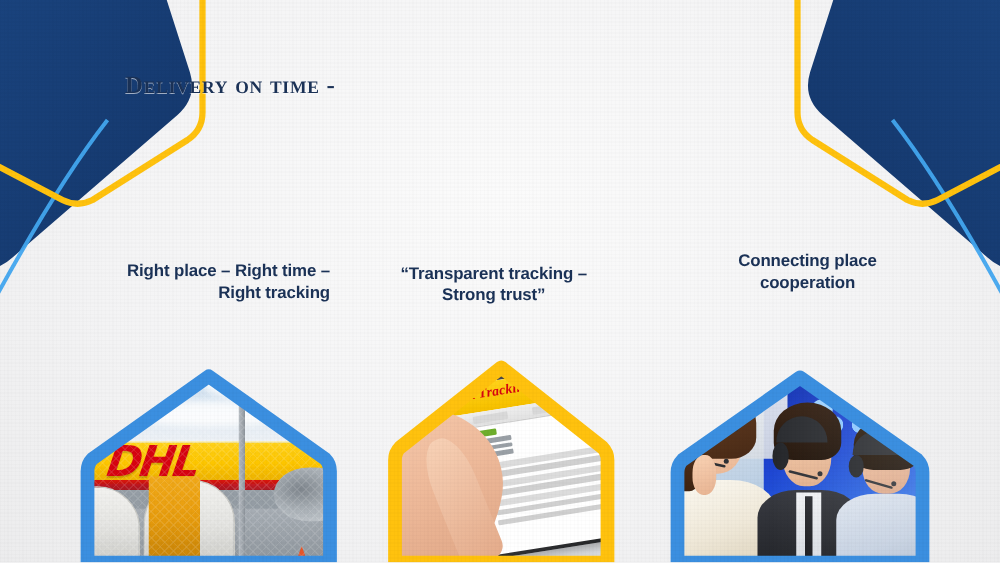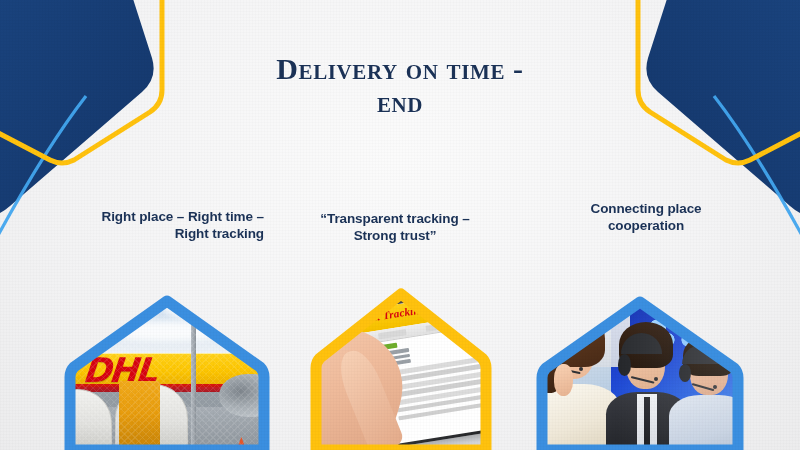--- a/index.html
+++ b/index.html
@@ -43,24 +43,24 @@
   #logo .beverage{
     font-family:"DejaVu Sans", sans-serif;
     font-size:5.5px;font-weight:bold;letter-spacing:1.6px;
     color:#555a60;margin-top:1px;
   }
   #logo .swoosh{position:absolute;left:50%;transform:translateX(-50%);top:18px;}
 
   
   #title{
     position:absolute;top:52px;left:100px;width:600px;
-    text-align:center;
+    text-align:left;
     font-family:"Liberation Serif", "DejaVu Serif", serif;
     font-weight:bold;
-    font-size:30px;line-height:33px;
+    font-size:20px;line-height:33px;
     font-variant:small-caps;
     letter-spacing:.6px;
     color:#1b3257;
     text-shadow:0 1px 0 rgba(255,255,255,.6);
   }
 
   
   .caption{
     position:absolute;
     text-align:center;
@@ -312,21 +312,20 @@
       </g>
       <g>
         <path d="M-34 116 L50 160 Q62 166 74 160 L150 112 Q162 104 162 90 L162 -40" fill="none" stroke="#ffc20e" stroke-width="5" stroke-linejoin="round" stroke-linecap="round"></path>
       </g>
     </svg>
   </div>
 
 
   <div id="title">
     <div>Delivery on time -</div>
-    <div>end</div>
   </div>
 
   <div class="caption" id="cap1">
     <div>Right place – Right time –</div>
     <div>Right tracking</div>
   </div>
   <div class="caption" id="cap2">
     <div>“Transparent tracking –</div>
     <div>Strong trust”</div>
   </div>

